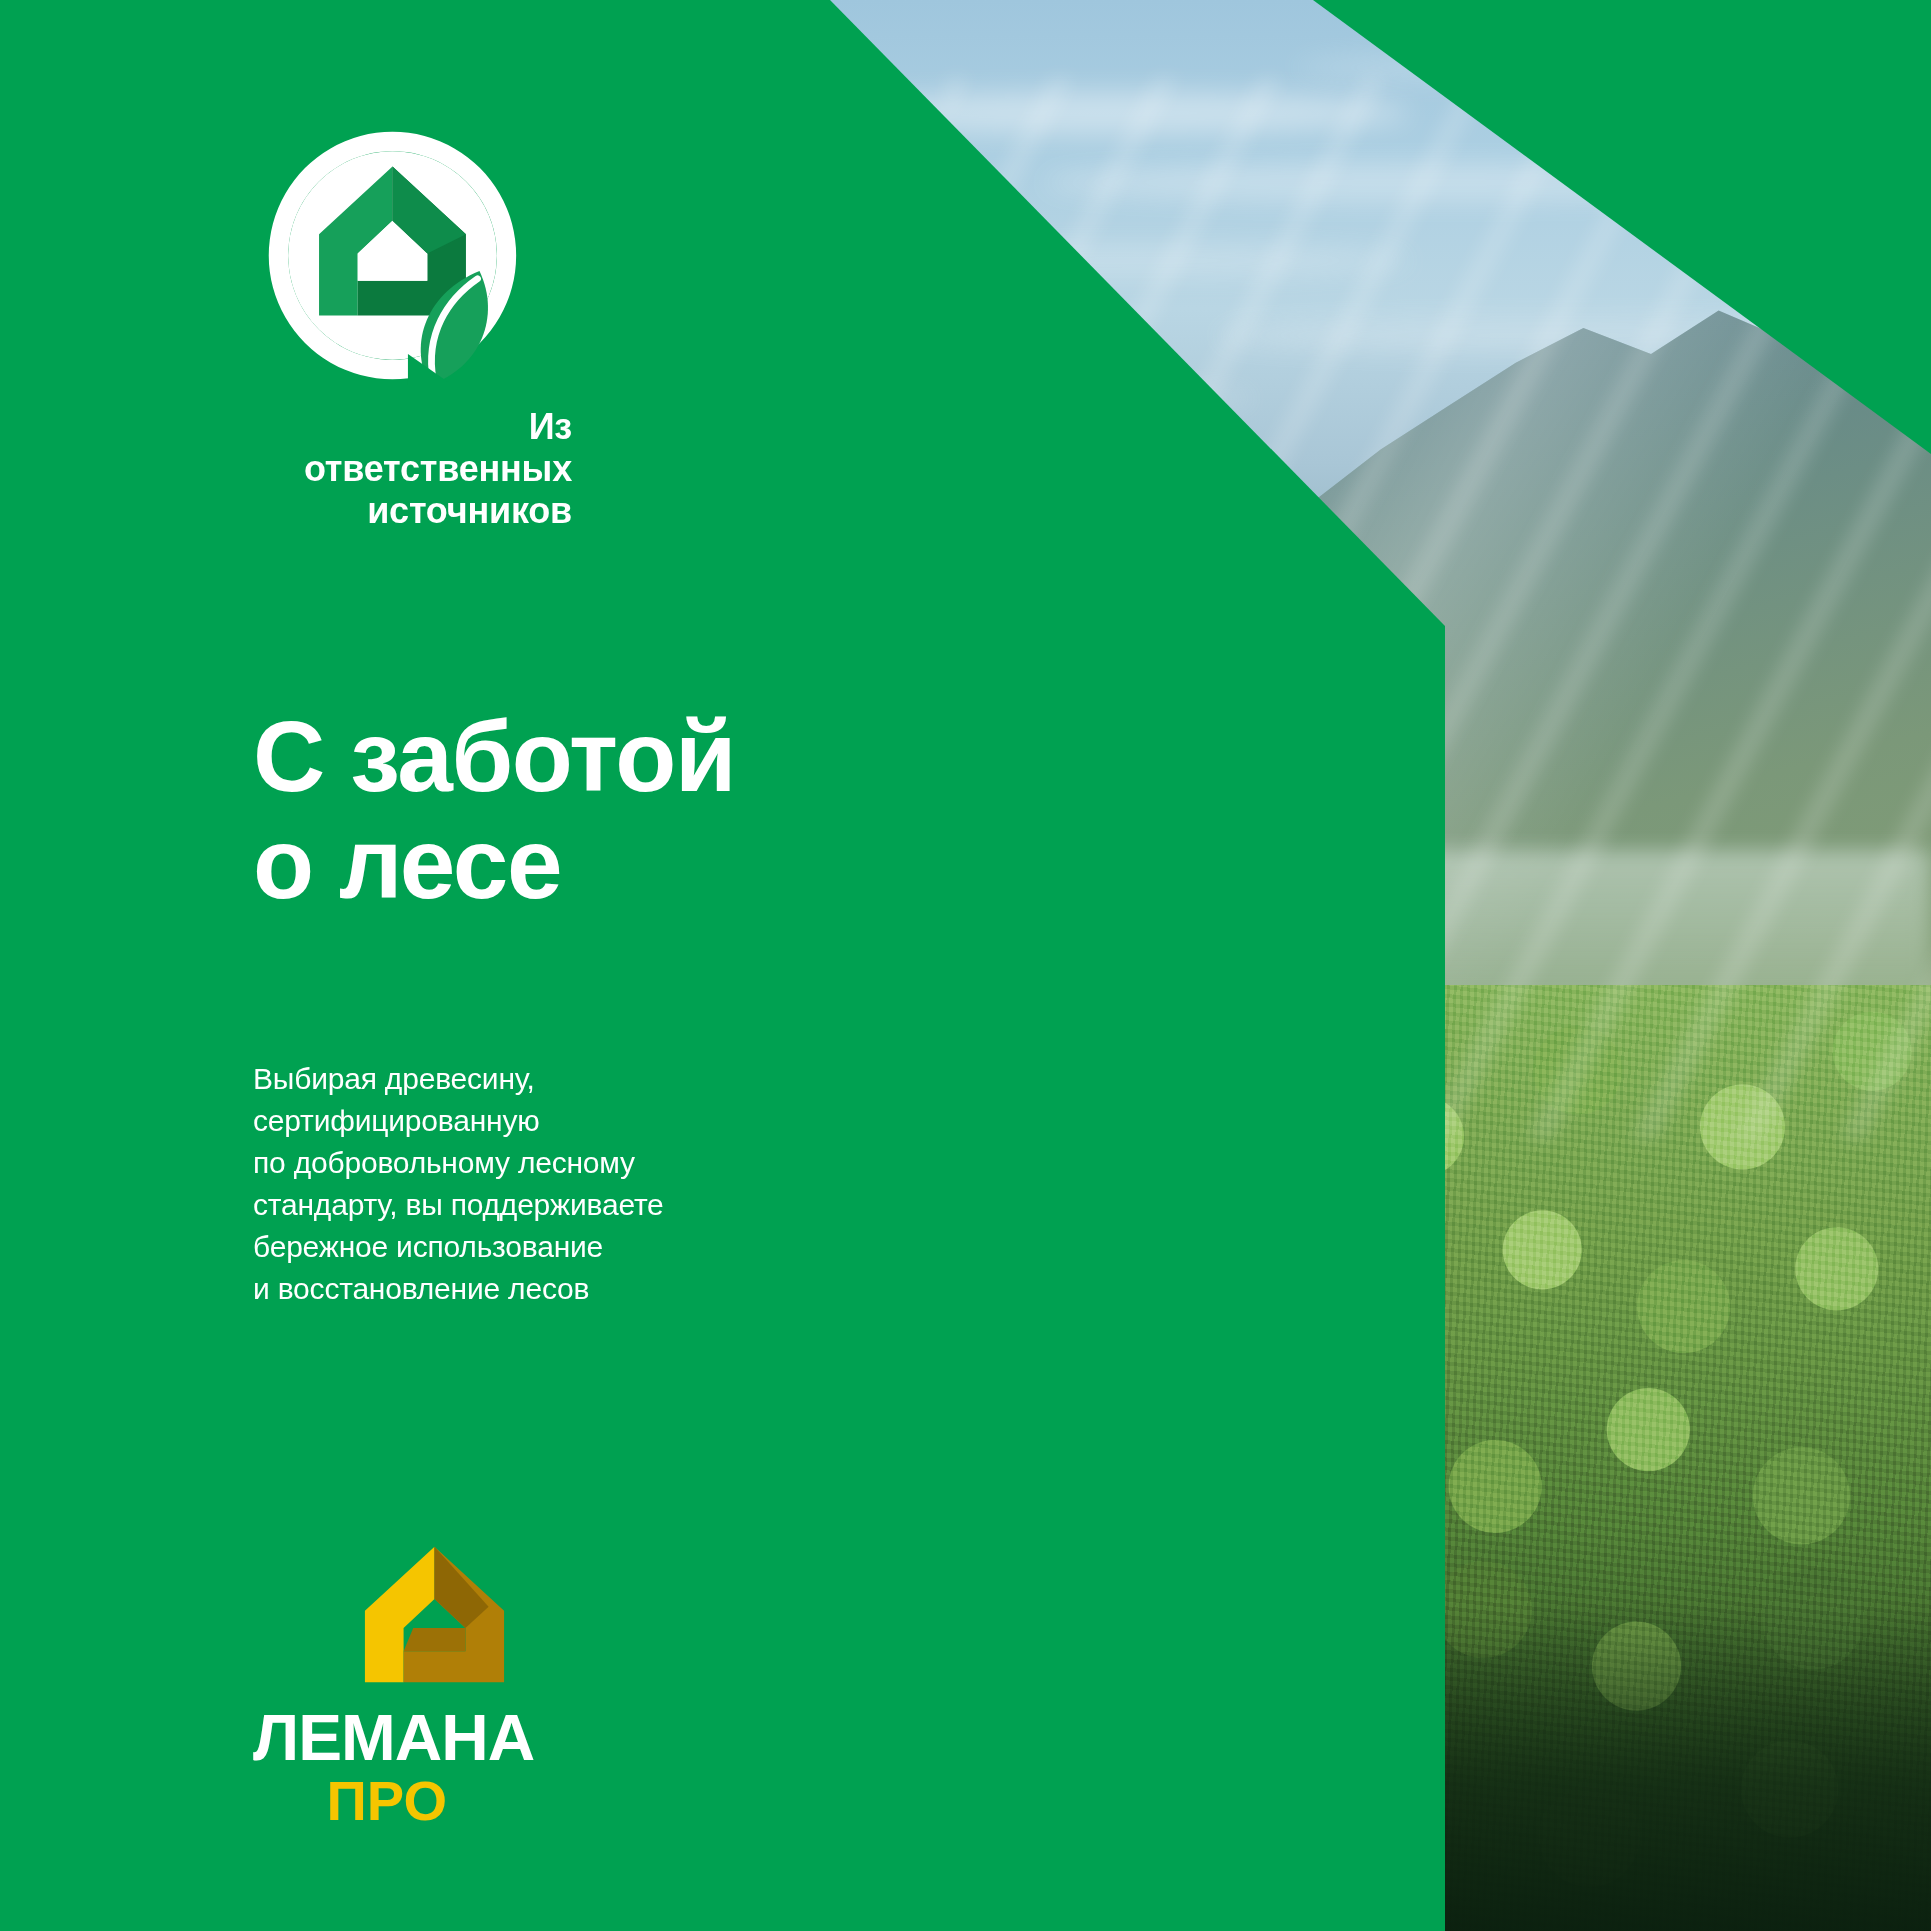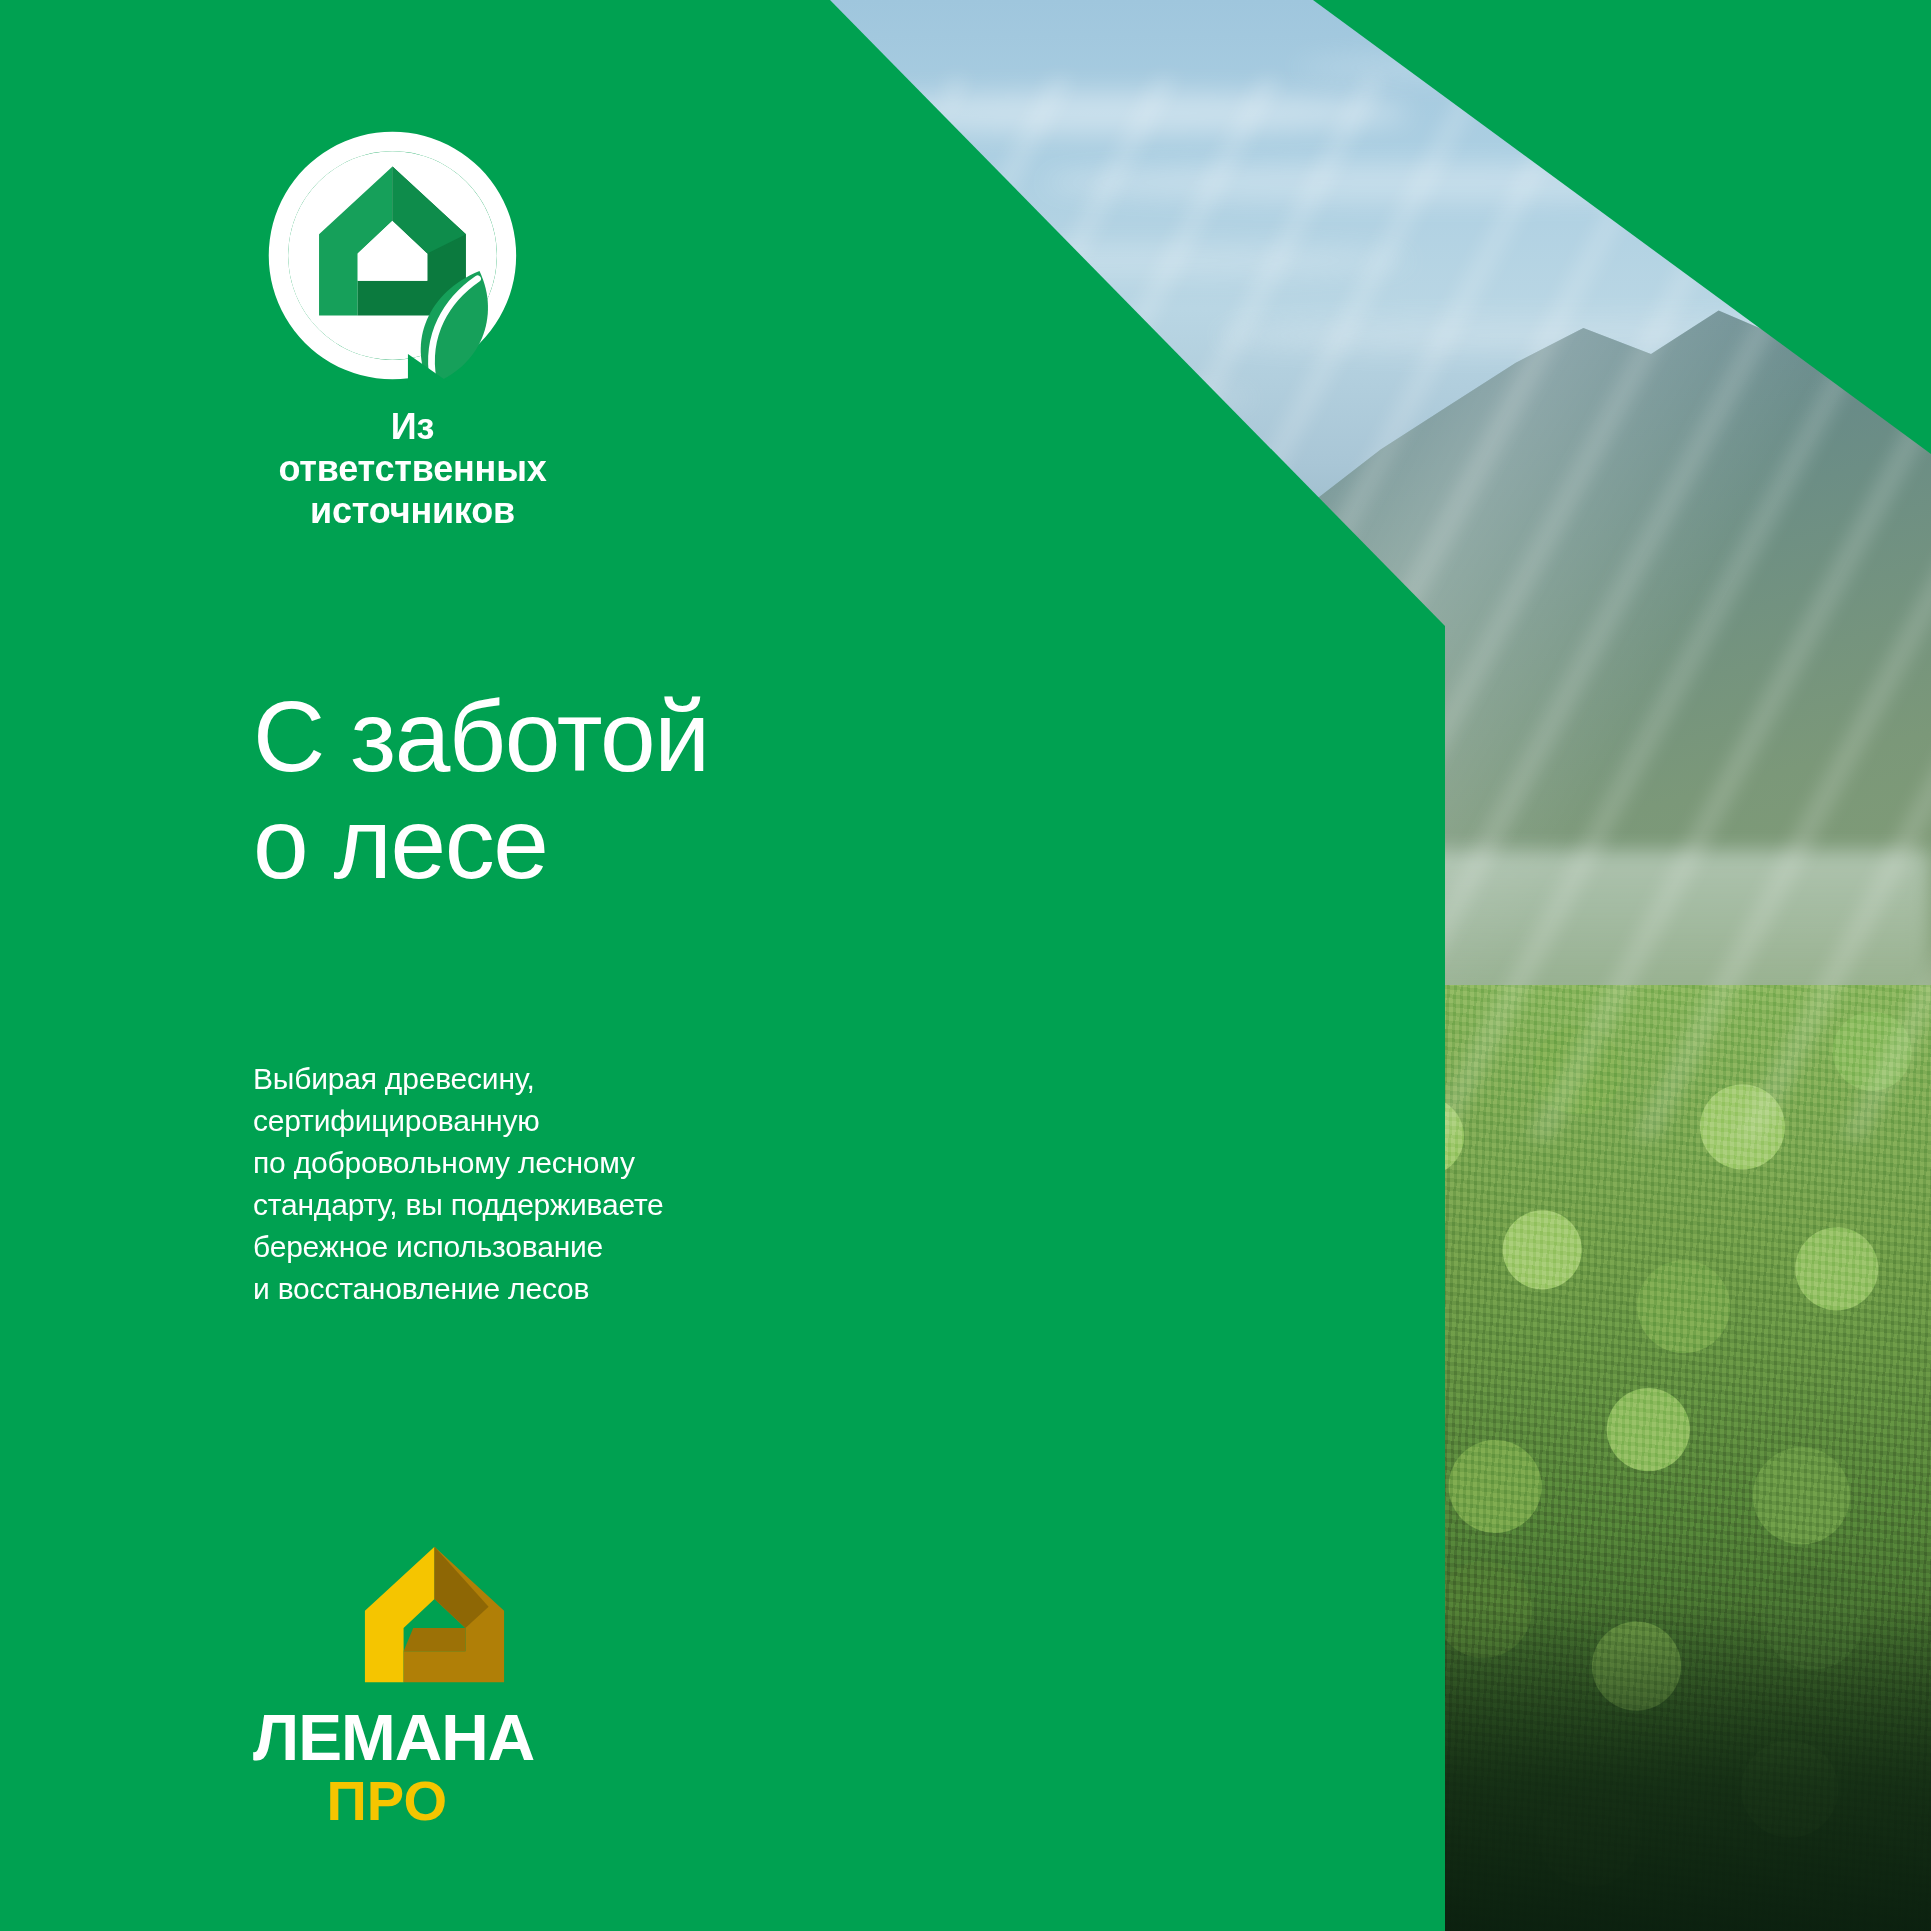--- a/index.html
+++ b/index.html
@@ -205,33 +205,33 @@
     width: 309px;
   }
   .badge-mark { width: 259px; height: 259px; display: block; margin-left: 9.7px;}
   .badge-caption {
     margin-top: 21px;
     width: 319px;
     color: #ffffff;
     font-size: 36px;
     font-weight: bold;
     line-height: 1.16;
-    text-align: center;
+    text-align: right;
     letter-spacing: -0.2px;
     white-space: pre-line;
   }
 
   
   .headline {
     position: absolute;
     left: 253px;
-    top: 616px;
+    top: 636px;
     color: #ffffff;
     font-size: 100px;
-    font-weight: normal;
+    font-weight: bold;
     line-height: 1.07;
     letter-spacing: -1.4px;
     white-space: pre-line;
   }
 
   
   .body-copy {
     position: absolute;
     left: 253px;
     top: 1028px;

